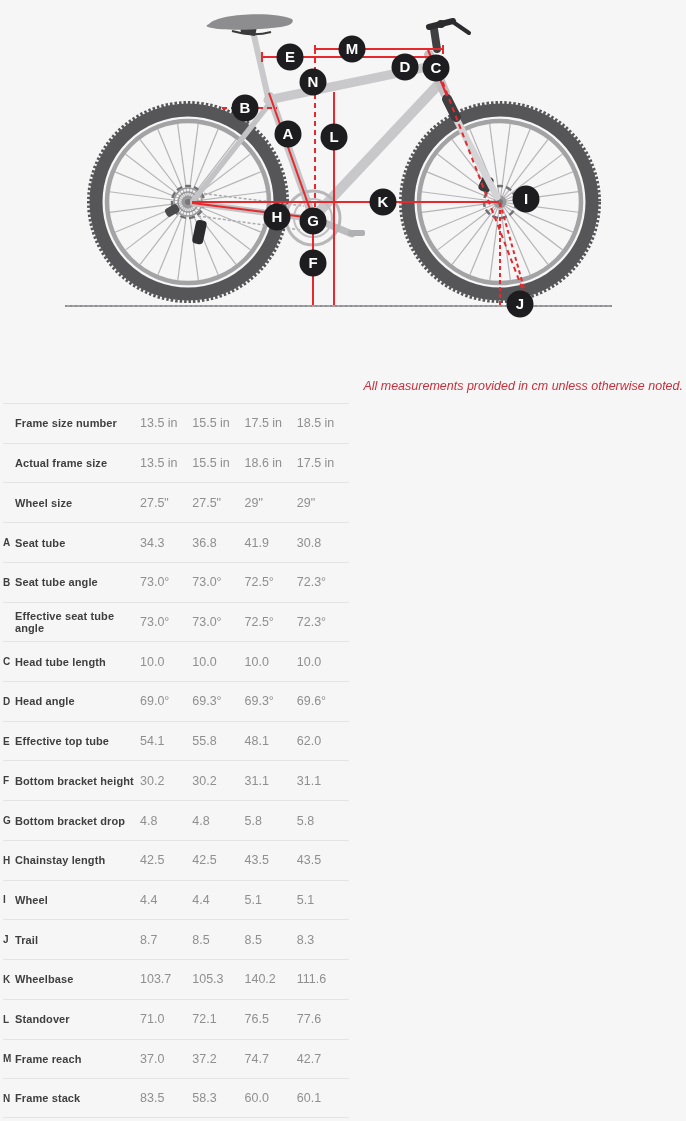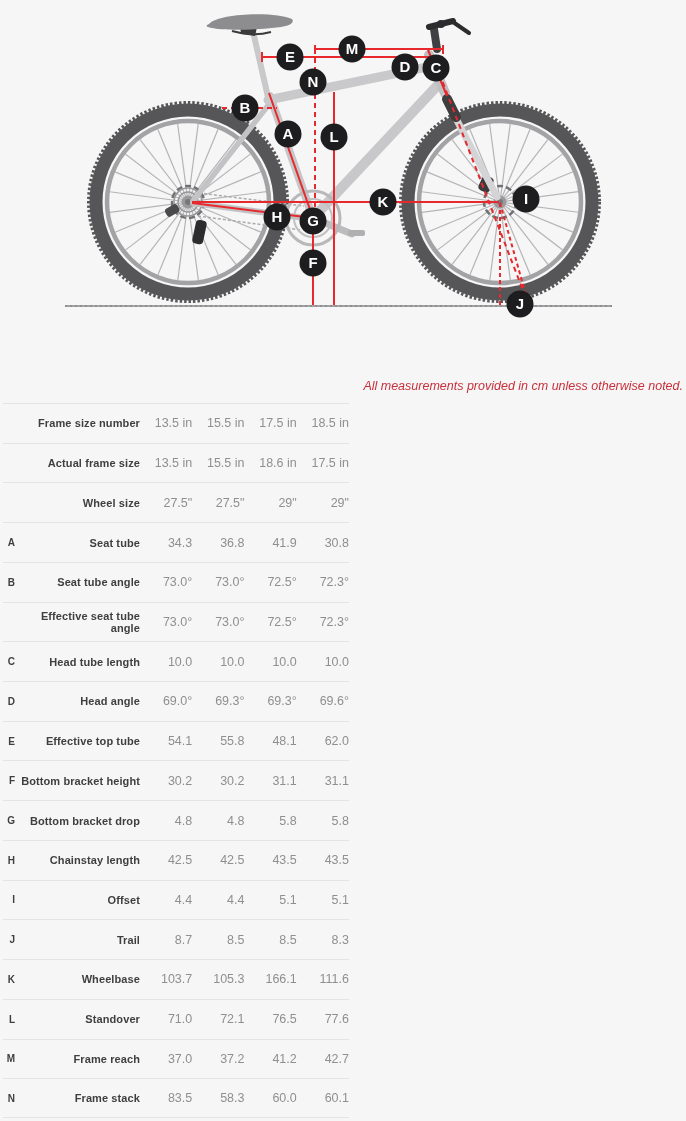--- a/index.html
+++ b/index.html
@@ -17,21 +17,20 @@
   .note{
     position:absolute;top:379px;right:3px;
     color:#c9303c;font-size:12.5px;line-height:14px;font-style:italic;
   }
   .geo-table{position:absolute;top:403px;left:3px;width:346px;}
   .geo-row{
     height:39.72px;box-sizing:border-box;
     border-top:1px solid #e4e4e4;
     display:grid;grid-template-columns:12px 125px repeat(4,52.25px);
     align-items:center;
-    text-align:right;
   }
   .geo-row:last-child{border-bottom:1px solid #e4e4e4;}
   .geo-letter{font-size:10px;font-weight:bold;color:#3f3f3f;}
   .geo-label{font-size:11px;font-weight:bold;color:#3f3f3f;letter-spacing:.1px;}
   .geo-val{font-size:12.5px;color:#8f8f8f;}
 </style>
 </head>
 <body>
 
 <svg class="diagram" width="686" height="340" viewBox="0 0 686 340">
@@ -311,60 +310,60 @@
     <span class="geo-letter">H</span>
     <span class="geo-label">Chainstay length</span>
     <span class="geo-val">42.5</span>
     <span class="geo-val">42.5</span>
     <span class="geo-val">43.5</span>
     <span class="geo-val">43.5</span>
   </div>
 
   <div class="geo-row">
     <span class="geo-letter">I</span>
-    <span class="geo-label">Offset</span>
+    <span class="geo-label">Wheel</span>
     <span class="geo-val">4.4</span>
     <span class="geo-val">4.4</span>
     <span class="geo-val">5.1</span>
     <span class="geo-val">5.1</span>
   </div>
 
   <div class="geo-row">
     <span class="geo-letter">J</span>
     <span class="geo-label">Trail</span>
     <span class="geo-val">8.7</span>
     <span class="geo-val">8.5</span>
     <span class="geo-val">8.5</span>
     <span class="geo-val">8.3</span>
   </div>
 
   <div class="geo-row">
     <span class="geo-letter">K</span>
     <span class="geo-label">Wheelbase</span>
     <span class="geo-val">103.7</span>
     <span class="geo-val">105.3</span>
-    <span class="geo-val">166.1</span>
+    <span class="geo-val">140.2</span>
     <span class="geo-val">111.6</span>
   </div>
 
   <div class="geo-row">
     <span class="geo-letter">L</span>
     <span class="geo-label">Standover</span>
     <span class="geo-val">71.0</span>
     <span class="geo-val">72.1</span>
     <span class="geo-val">76.5</span>
     <span class="geo-val">77.6</span>
   </div>
 
   <div class="geo-row">
     <span class="geo-letter">M</span>
     <span class="geo-label">Frame reach</span>
     <span class="geo-val">37.0</span>
     <span class="geo-val">37.2</span>
-    <span class="geo-val">41.2</span>
+    <span class="geo-val">74.7</span>
     <span class="geo-val">42.7</span>
   </div>
 
   <div class="geo-row">
     <span class="geo-letter">N</span>
     <span class="geo-label">Frame stack</span>
     <span class="geo-val">83.5</span>
     <span class="geo-val">58.3</span>
     <span class="geo-val">60.0</span>
     <span class="geo-val">60.1</span>

